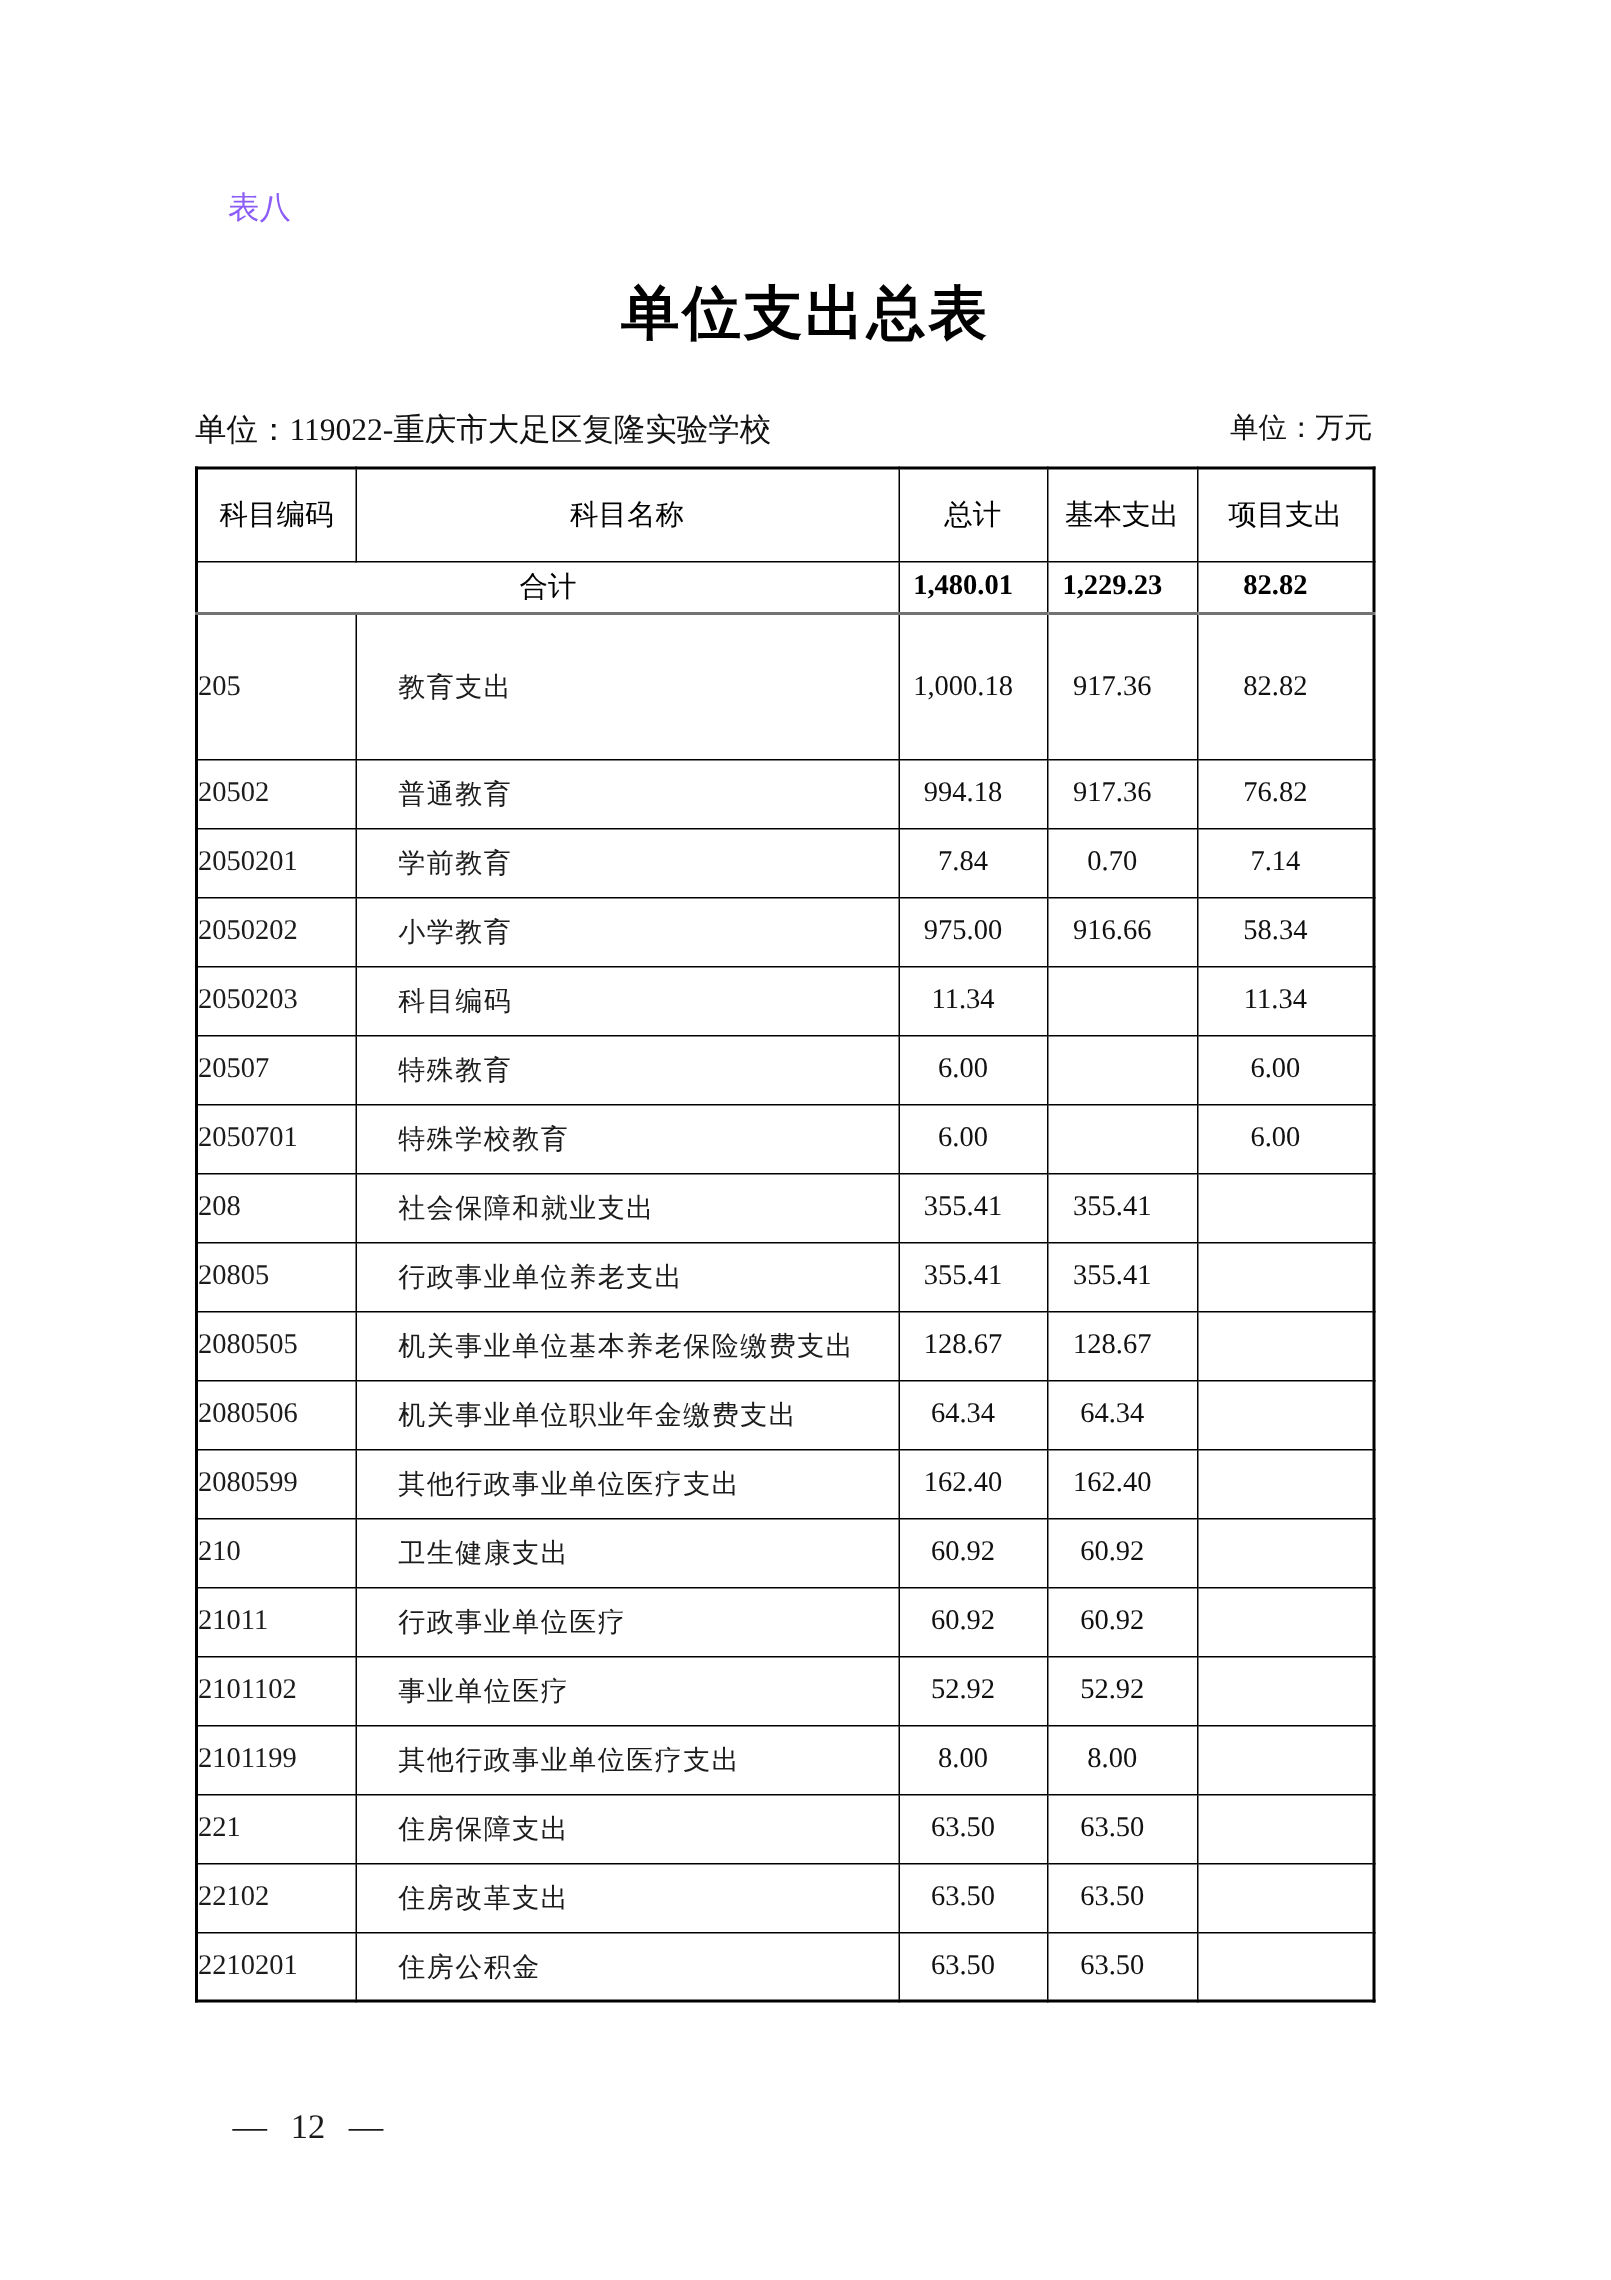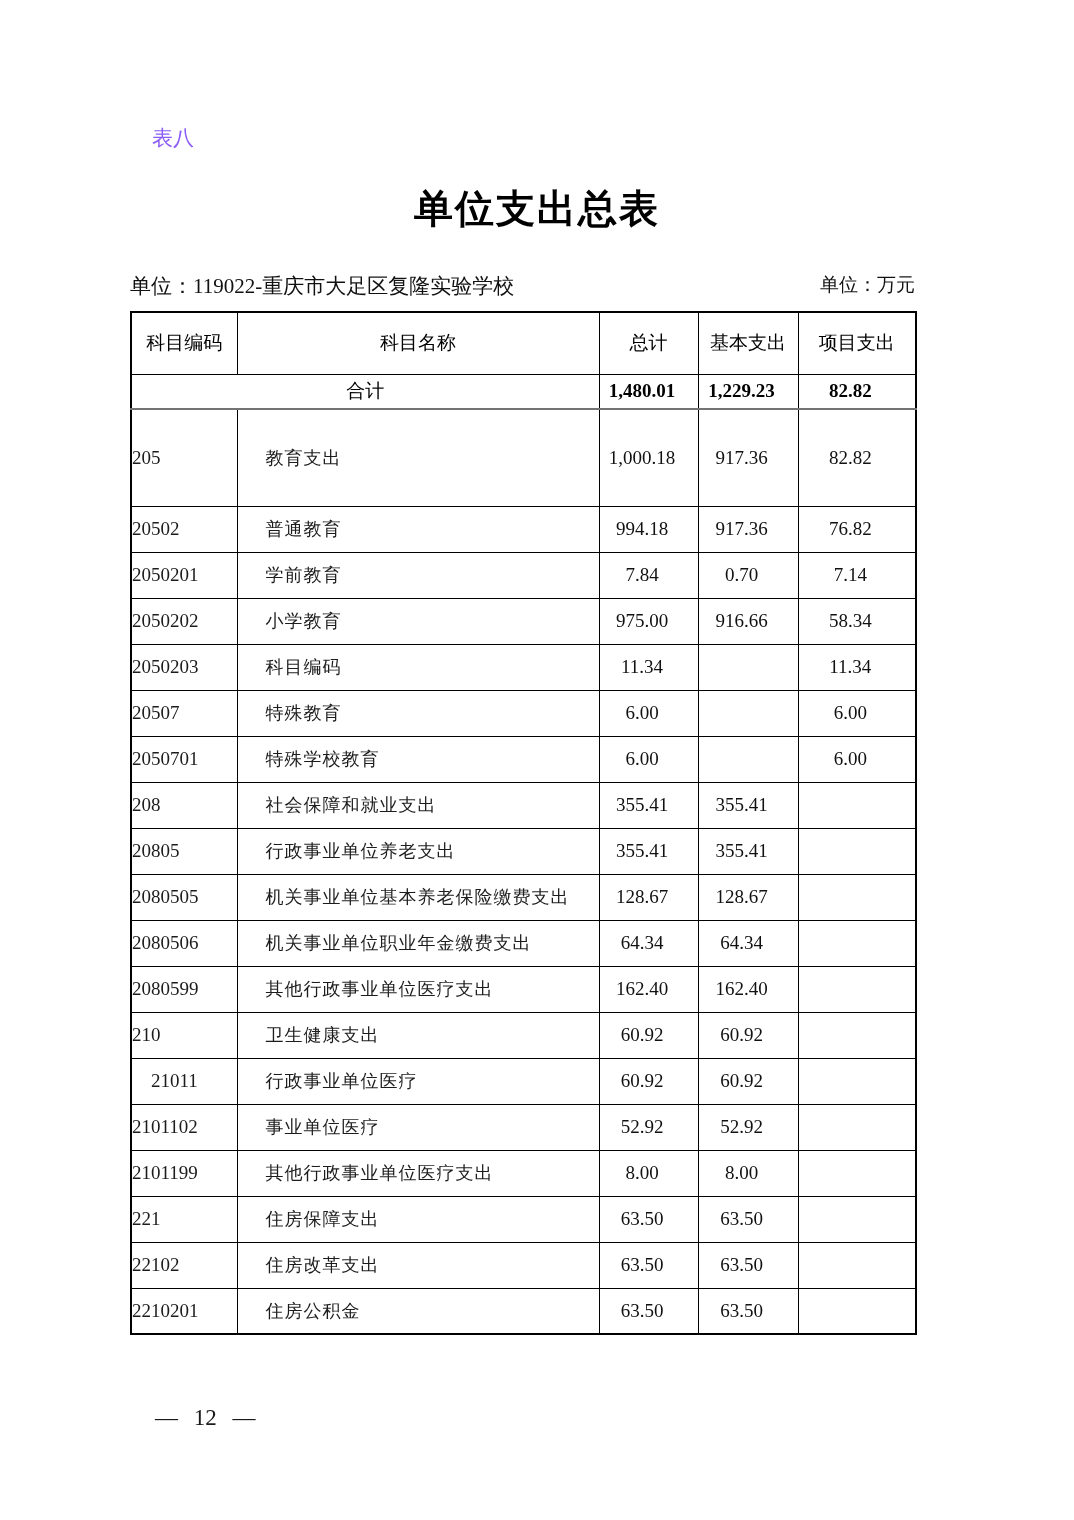--- a/index.html
+++ b/index.html
@@ -89,21 +89,21 @@
 
   tbody tr { height: 46px; }
   tbody tr.tall { height: 97px; }
 
   td.code {
     font-size: 19px;
     text-align: left;
     padding-left: 0;
     color: #1c1c1c;
   }
-  td.code.indent { padding-left: 19px; }
+  td.code.indent { }
   td.name {
     font-size: 18px;
     text-align: left;
     padding-left: 28px;
     color: #1c1c1c;
     letter-spacing: 1px;
   }
   td.num {
     font-size: 19px;
     text-align: center;

